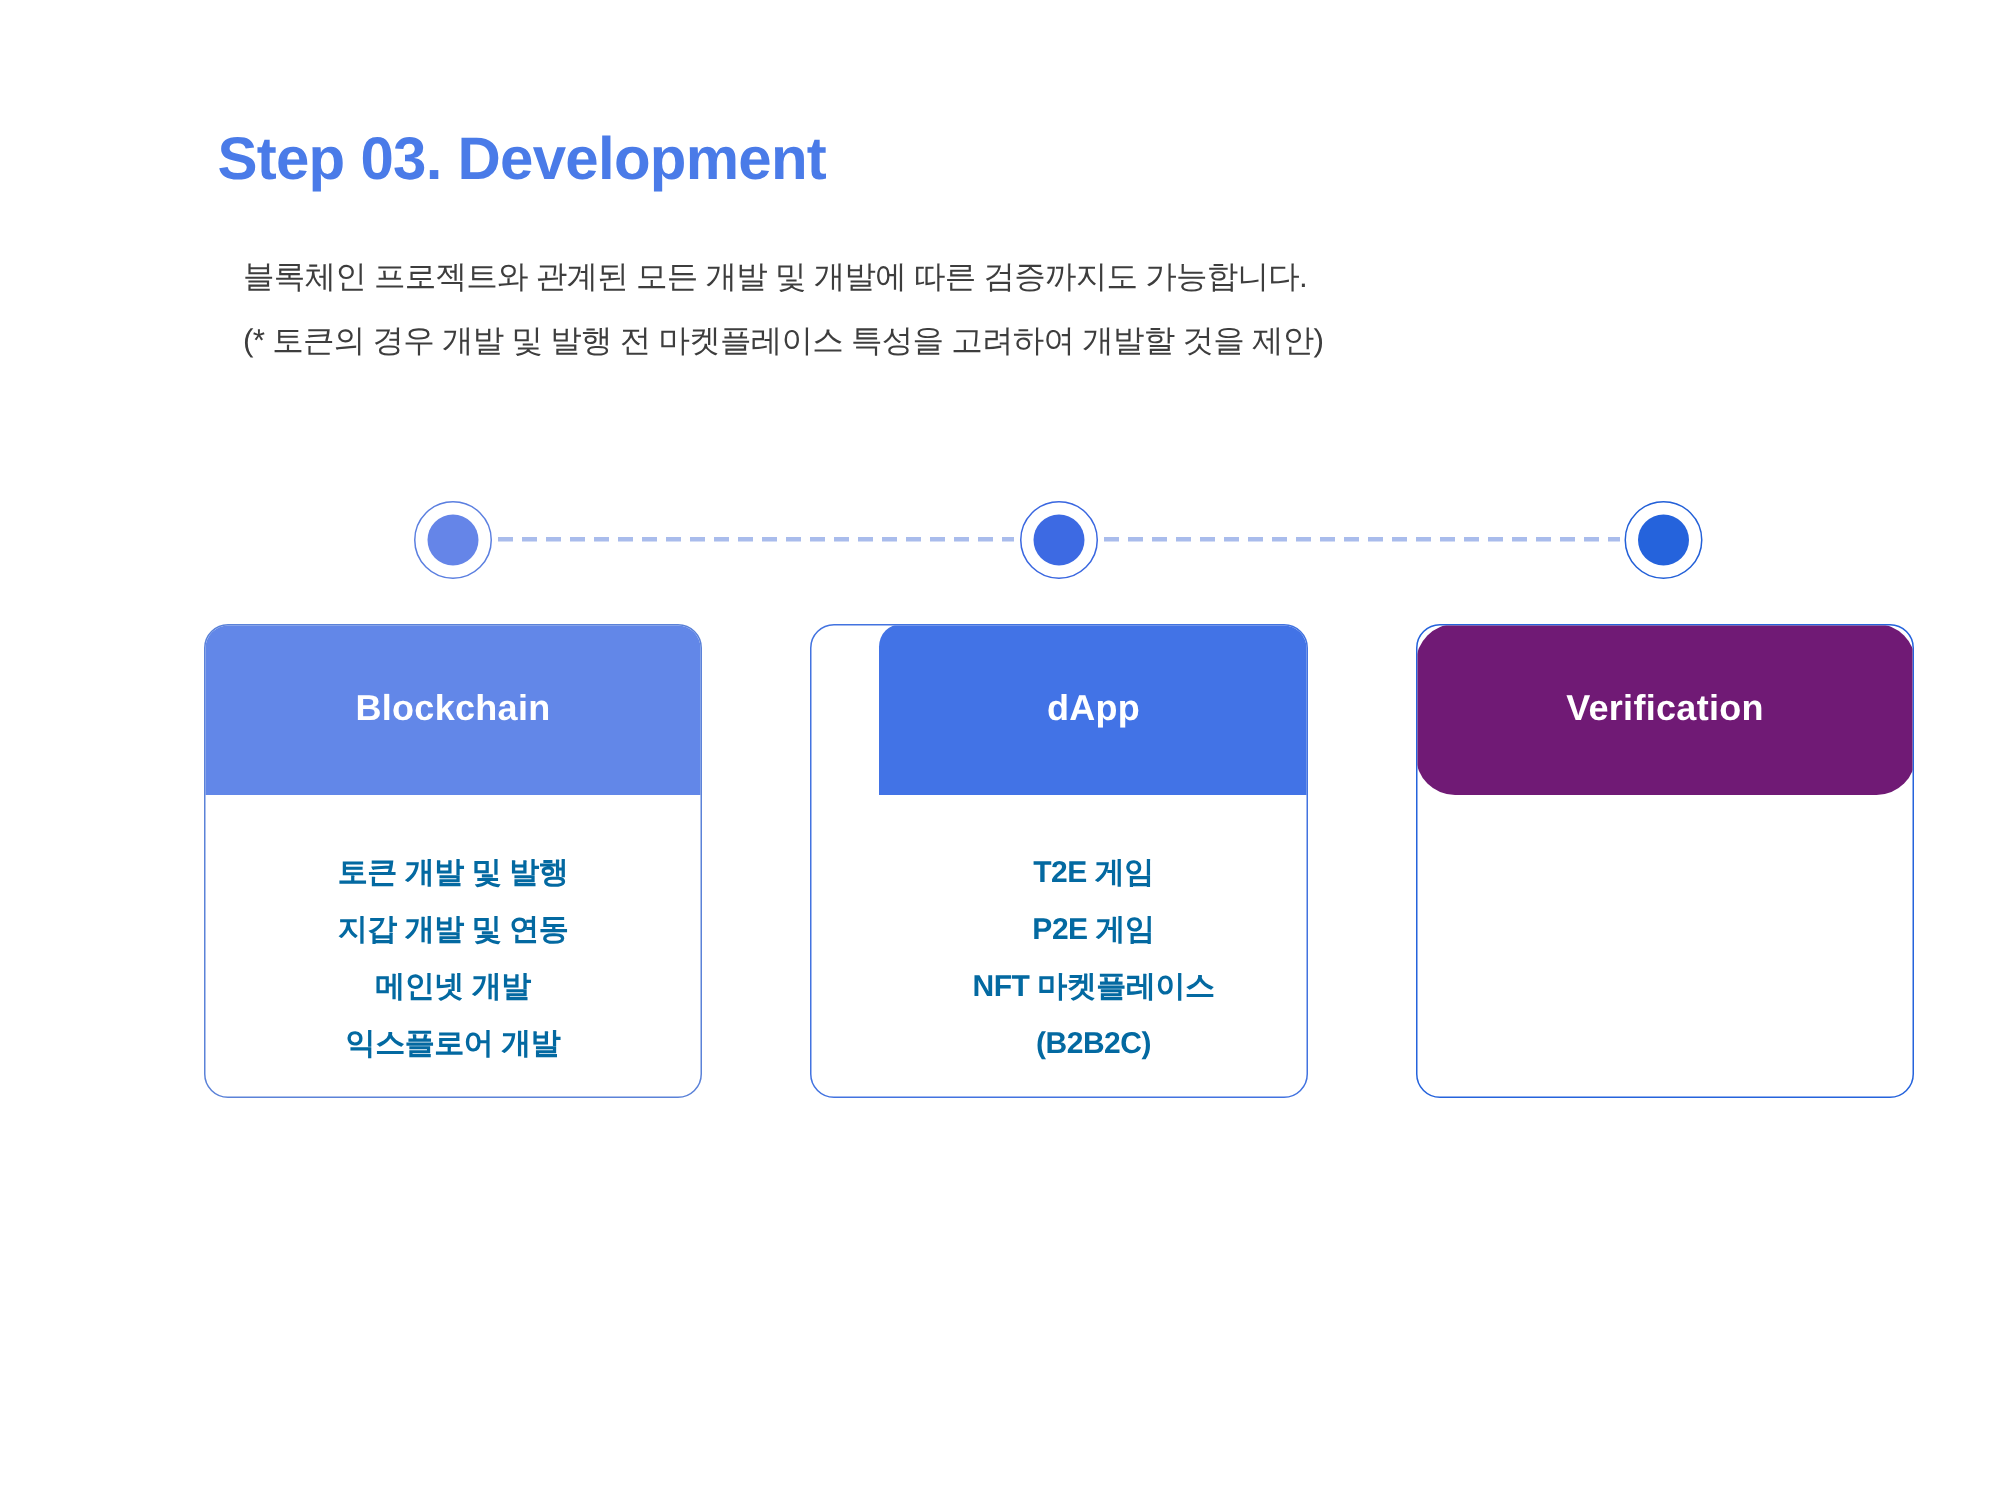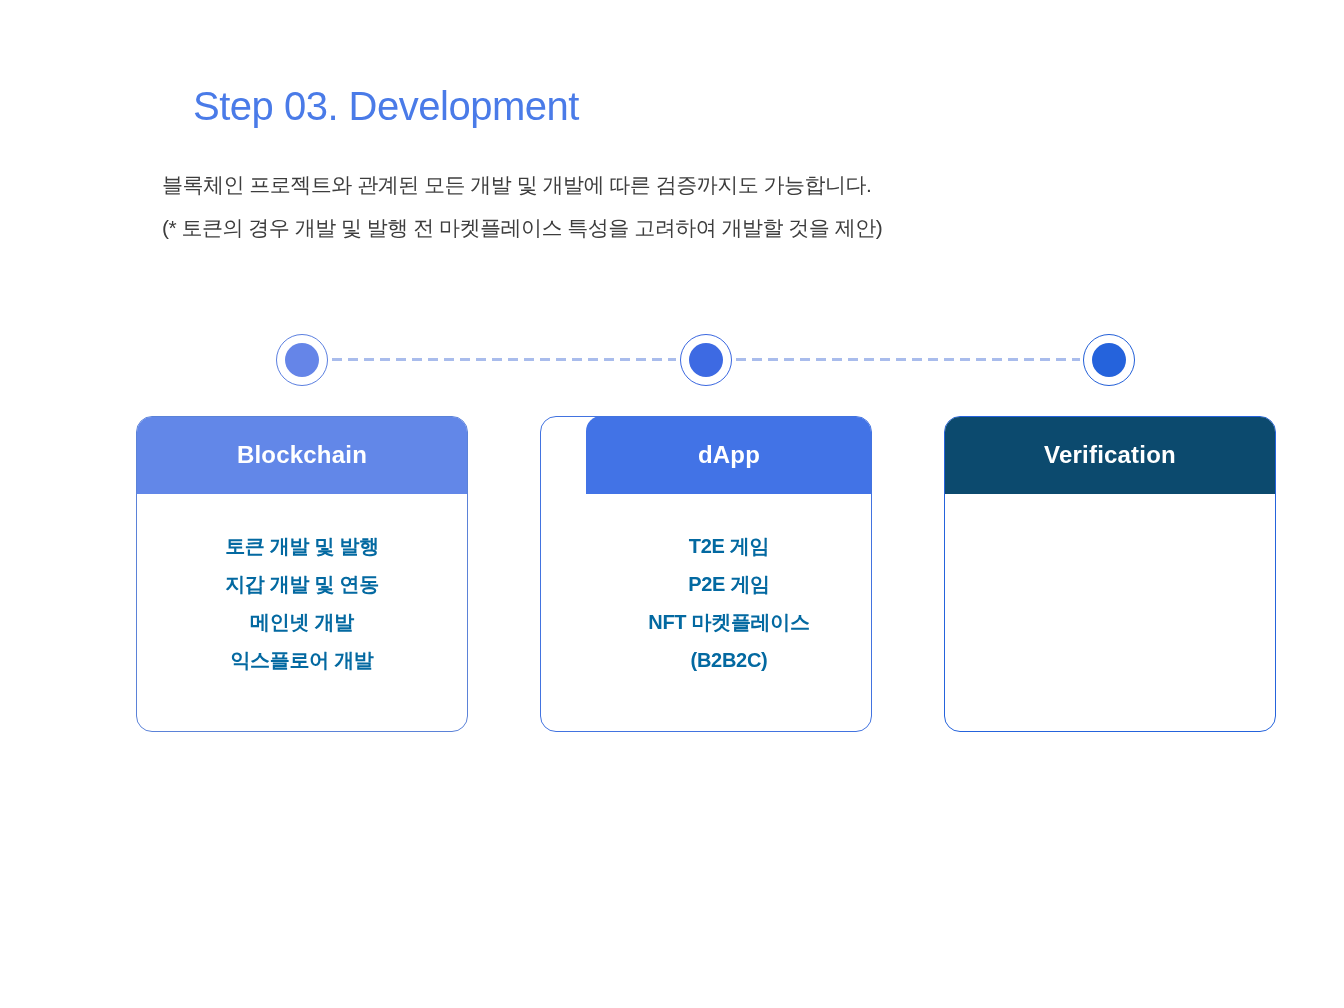--- a/index.html
+++ b/index.html
@@ -6,24 +6,23 @@
   html, body { background: #ffffff; }
   body {
     width: 1344px; height: 1008px;
     position: relative;
     font-family: "Liberation Sans", sans-serif;
     overflow: hidden;
   }
 
   .page-title {
     position: absolute; left: 145px; top: 82px;
-    font-size: 40px; font-weight: 400;
+    font-size: 40px; font-weight: 700;
     color: #4a7be8; letter-spacing: -0.5px;
     line-height: 1.2;
-    margin-left: 48px;
   }
 
   .desc {
     position: absolute; left: 162px;
     font-size: 21px; color: #3d3d3d;
     line-height: 1.2; letter-spacing: -0.5px;
   }
   .desc-1 { top: 172px; }
   .desc-2 { top: 215px; }
 
@@ -53,21 +52,21 @@
     background: #ffffff;
     border: 1.5px solid #5b82d8;
     border-radius: 16px;
     overflow: hidden;
   }
   .card-1 { left: 136px; }
   .card-2 { left: 540px; padding-left: 46px; }
   .card-3 { left: 944px; }
 
   .card-header {
-    height: 78px;
+    height: 114px;
     margin: -1.5px -1.5px 0 -1.5px;
     border-radius: 15px 15px 0 0;
     background: #4a7be8;
     display: flex; align-items: center; justify-content: center;
     color: #ffffff; font-size: 24px; font-weight: 700;
     letter-spacing: 0.2px;
   }
 
   .card-body {
     padding-top: 33px;
@@ -116,14 +115,14 @@
   <div class="card-header" style="background: rgb(66, 115, 230);">dApp</div>
   <div class="card-body">
     <div class="card-item">T2E 게임</div>
     <div class="card-item">P2E 게임</div>
     <div class="card-item">NFT 마켓플레이스</div>
     <div class="card-item">(B2B2C)</div>
   </div>
 </div>
 
 <div class="card card-3" style="border-color: rgb(37, 99, 220);">
-  <div class="card-header" style="background: #0c4a6e;">Verification</div>
+  <div class="card-header" style="background: #701a75; border-radius: 26px;">Verification</div>
 </div>
 
 </body></html>

